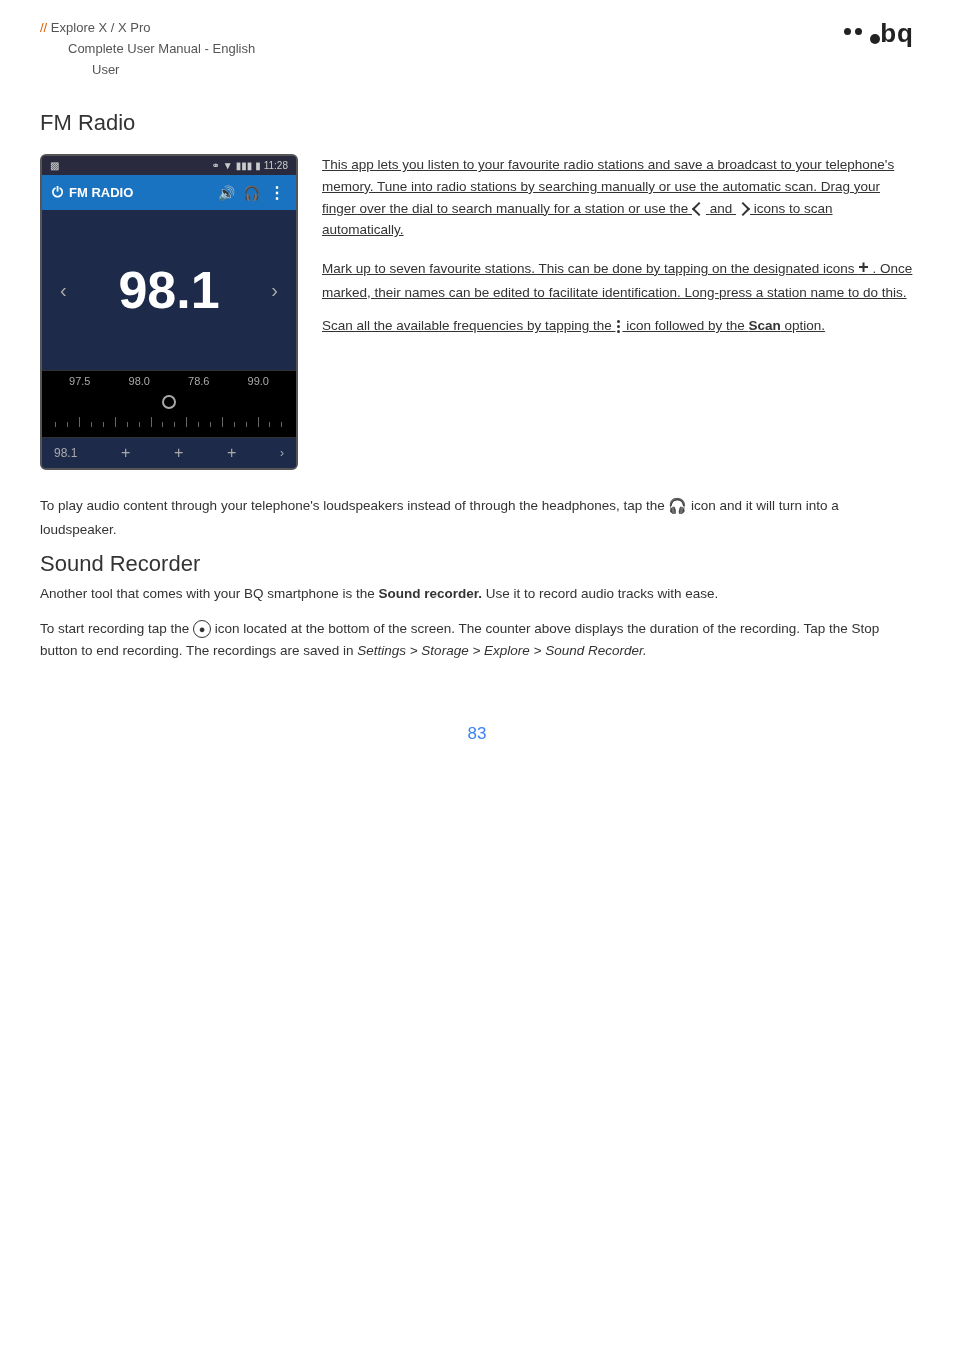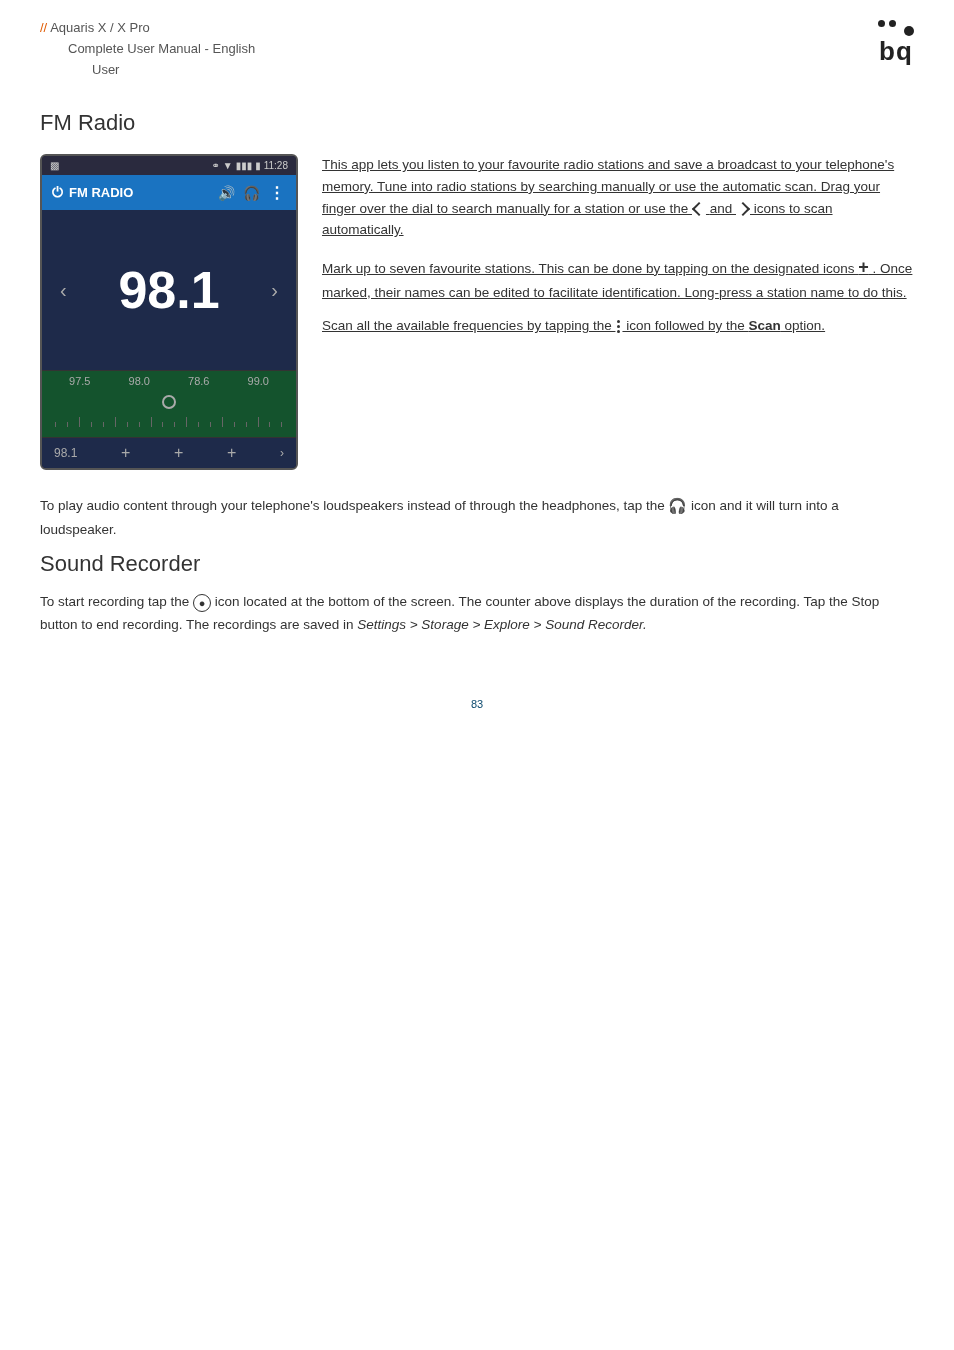--- a/index.html
+++ b/index.html
@@ -22,22 +22,21 @@
     .header-text {
       font-size: 13px;
       color: #555;
       line-height: 1.6;
     }
     .header-text .comment {
       color: #e05a00;
     }
     .bq-logo {
       display: flex;
-      flex-direction: column;
-      align-items: center;
+      align-items: flex-end;
       margin-top: 2px;
     }
     .bq-dots {
       display: flex;
       gap: 4px;
       margin-bottom: 2px;
       justify-content: flex-end;
     }
     .bq-dot {
       width: 7px;
@@ -140,21 +139,21 @@
       flex: 1;
       text-align: center;
     }
     .phone-arrow {
       color: #aaa;
       font-size: 20px;
       padding: 8px;
       cursor: pointer;
     }
     .phone-dial-area {
-      background: #14532d;
+      background: #000000;
       padding: 0 0 8px 0;
     }
     .phone-freq-scale {
       display: flex;
       justify-content: space-around;
       padding: 4px 8px;
       font-size: 11px;
       color: #aaa;
       border-top: 1px solid #333;
     }
@@ -252,50 +251,50 @@
     }
 
     
     .sound-recorder-section {
       margin-top: 10px;
     }
     .sound-recorder-section .section-title {
       font-size: 22px;
       font-weight: 400;
       color: #333;
-      margin-bottom: 14px;
+      margin-bottom: 6px;
     }
     .sound-recorder-section p {
       font-size: 13.5px;
       line-height: 1.65;
       color: #333;
       margin-bottom: 12px;
     }
 
     
     .page-number {
       text-align: center;
-      font-size: 11px;
-      color: #0c4a6e;
+      font-size: 17px;
+      color: #3b82f6;
       margin-top: 30px;
       padding-bottom: 20px;
     }
 
     .italic-path {
       font-style: italic;
     }
   </style>
 </head>
 <body>
 
 <div class="header">
   <div class="header-text">
     <div>
       <span class="comment">//</span>
-      <span> Aquaris X / X Pro</span>
+      <span> Explore X / X Pro</span>
     </div>
     <div style="padding-left: 28px;">Complete User Manual - English</div>
     <div style="padding-left: 52px;">User</div>
   </div>
   <div class="bq-logo">
     <div class="bq-dots">
       <div class="bq-dot"></div>
       <div class="bq-dot"></div>
       <div class="bq-dot large" style="margin-left:4px; margin-top:6px;"></div>
     </div>
@@ -414,20 +413,23 @@
       To play audio content through your telephone's loudspeakers instead of through the headphones, tap the
       <span style="font-size:15px; vertical-align:middle;">🎧</span>
       icon and it will turn into a loudspeaker.
     </p>
   </div>
 
 
   <div class="sound-recorder-section">
     <h2 class="section-title">Sound Recorder</h2>
     <p>
+      Another tool that comes with your BQ smartphone is the <strong>Sound recorder.</strong> Use it to record audio tracks with ease.
+    </p>
+    <p>
       To start recording tap the
       <span style="display:inline-flex; align-items:center; justify-content:center; width:18px; height:18px; border-radius:50%; border:1.5px solid #333; vertical-align:middle; font-size:11px;">●</span>
       icon located at the bottom of the screen. The counter above displays the duration of the recording. Tap the Stop button to end recording. The recordings are saved in <span class="italic-path">Settings &gt; Storage &gt; Explore &gt; Sound Recorder.</span>
     </p>
   </div>
 
 </div>
 
 <div class="page-number">83</div>
 

